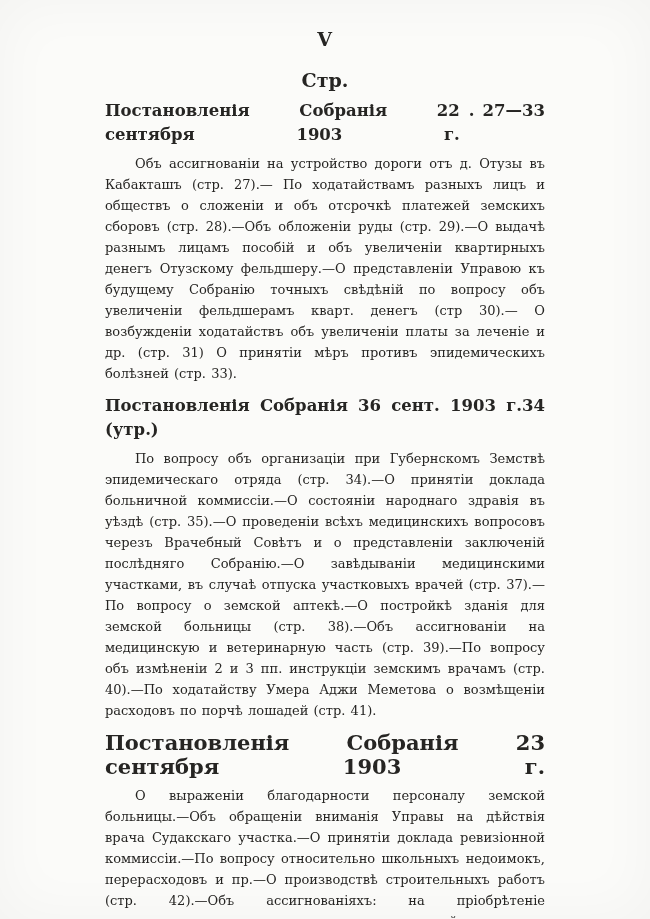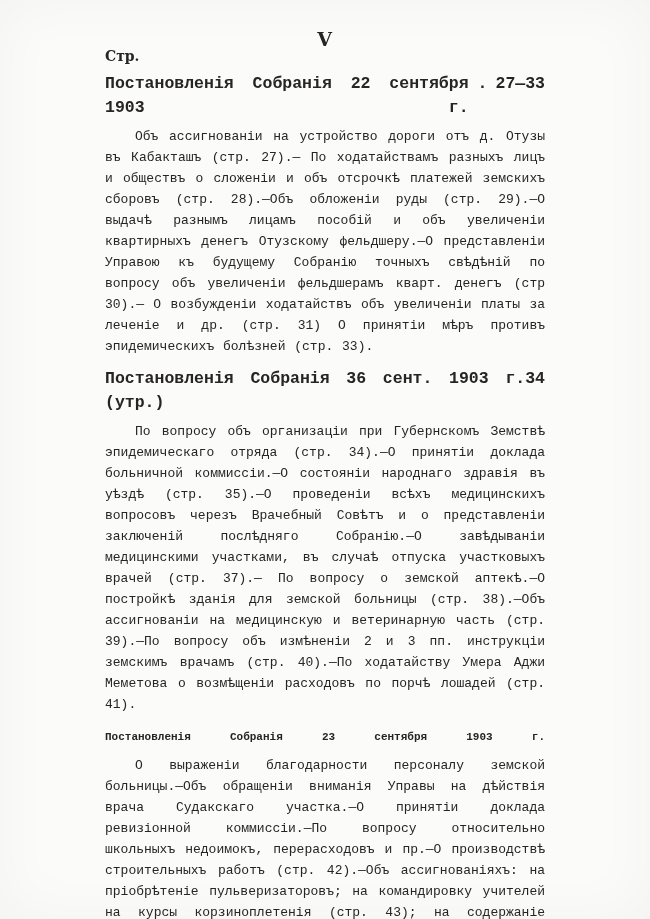--- a/index.html
+++ b/index.html
@@ -25,26 +25,27 @@
   }
   .folio {
     text-align: center;
     font-size: 19px;
     font-weight: bold;
     letter-spacing: 1px;
     line-height: 1;
     margin-top: 6px;
   }
   .col-label {
-    text-align: left;
+    text-align: center;
     font-weight: bold;
-    font-size: 14px;
+    font-size: 19px;
+    margin-top: 22px;
     line-height: 1;
   }
-  .entry { margin: 0; font-family: Liberation Mono, monospace; }
+  .entry { margin: 0; }
   .heading {
     display: flex;
     align-items: baseline;
     font-weight: bold;
     font-size: 16.5px;
     line-height: 24px;
     margin-top: 9px;
   }
   .heading .title {
     flex: 1 1 auto;
@@ -55,21 +56,21 @@
     margin: 0 7px 0 9px;
     white-space: nowrap;
     letter-spacing: 1px;
   }
   .heading .pages {
     white-space: nowrap;
   }
   .heading-full {
     display: block;
     font-weight: bold;
-    font-size: 11px;
+    font-size: 21px;
     line-height: 24px;
     margin-top: 9px;
     text-align: justify;
     text-align-last: justify;
   }
   .heading-line2 {
     margin-top: 0;
   }
   .summary {
     margin: 6px 0 10px 0;

